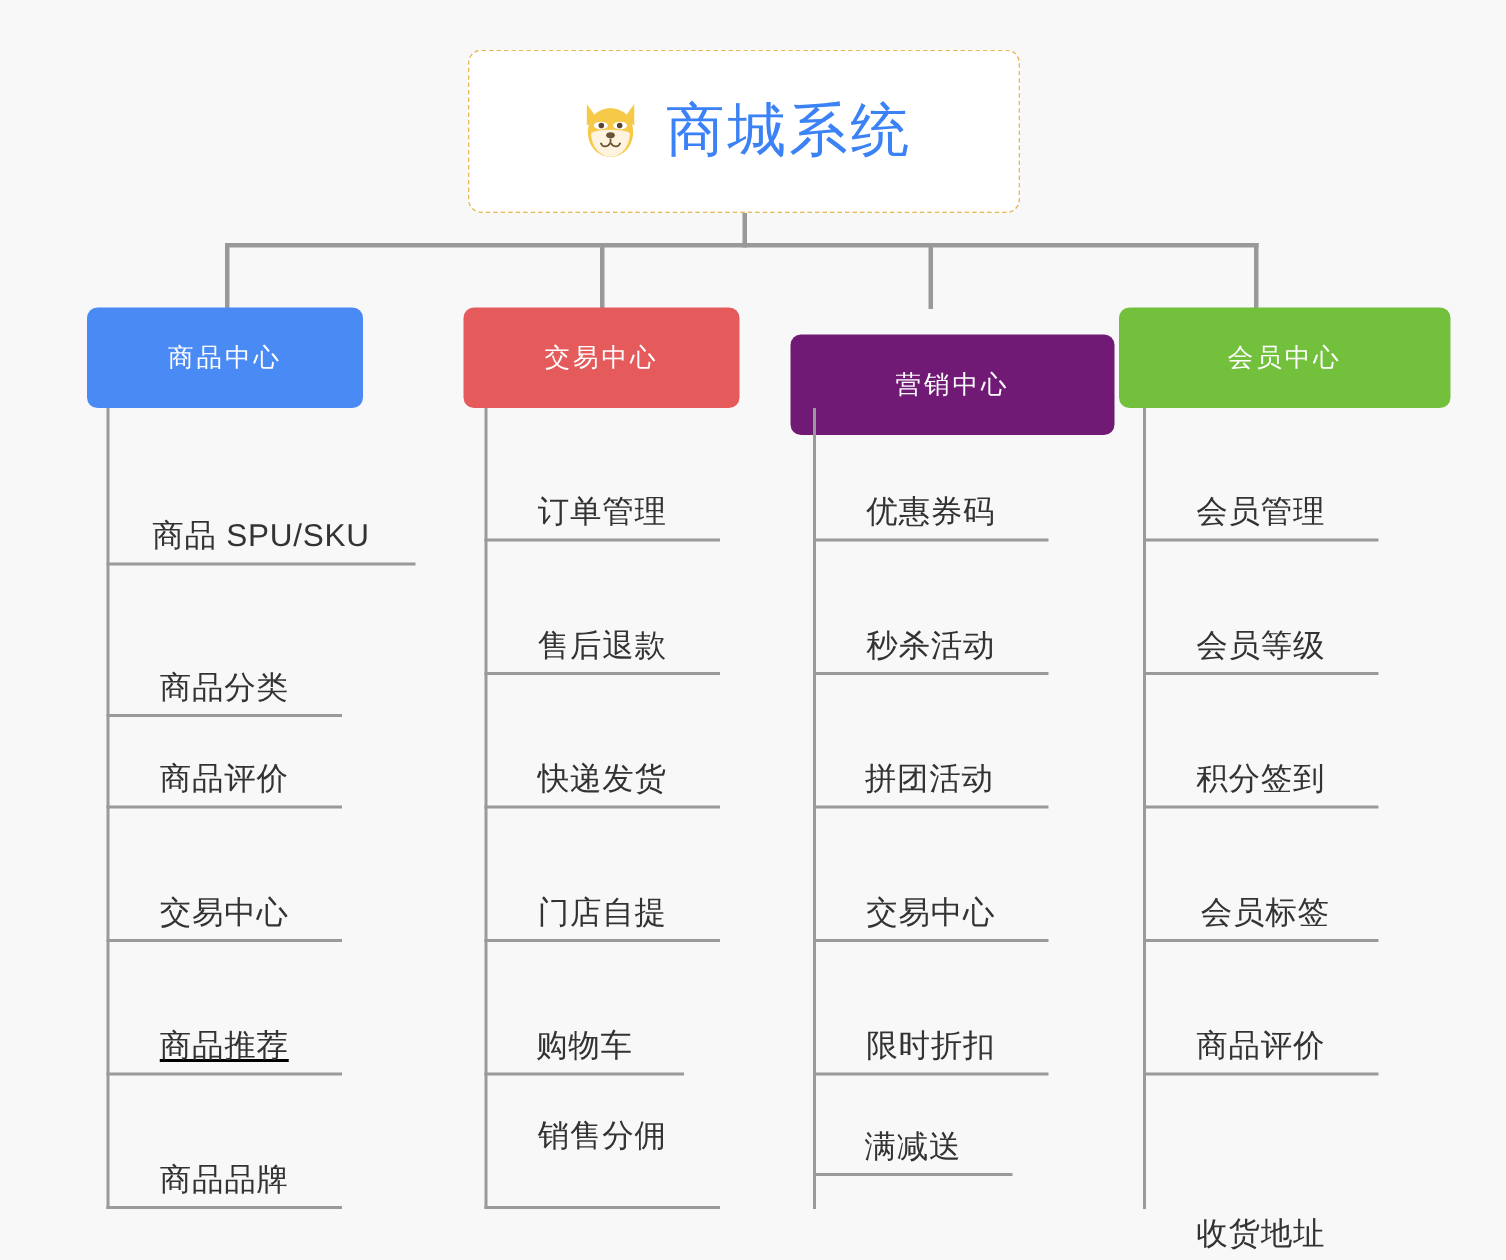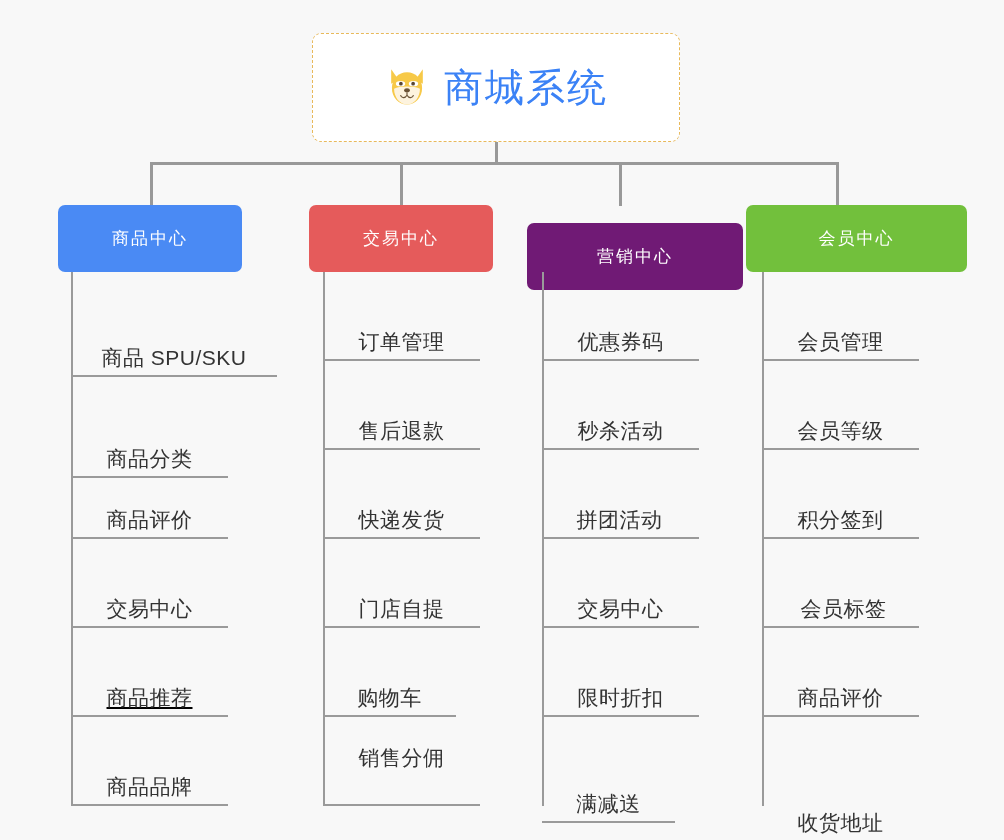--- a/index.html
+++ b/index.html
@@ -205,21 +205,21 @@
       </div>
     <div class="leaf-item" style="top:178px;width:157px;padding-left:12px;">
         <span class="leaf-label">拼团活动</span>
       </div>
     <div class="leaf-item" style="top:267px;width:157px;">
         <span class="leaf-label">交易中心</span>
       </div>
     <div class="leaf-item" style="top:356px;width:157px;">
         <span class="leaf-label">限时折扣</span>
       </div>
-    <div class="leaf-item" style="top:462px;width:133px;">
+    <div class="leaf-item" style="top:423px;width:133px;font-family:Liberation Serif, serif;">
         <span class="leaf-label">满减送</span>
       </div>
   </div>
 
   <div class="leaf-col" style="left:762px;">
     <div class="leaf-trunk" style="height:534px;"></div>
     <div class="leaf-item" style="top:0px;  width:157px;">
         <span class="leaf-label">会员管理</span>
       </div>
     <div class="leaf-item" style="top:89px; width:157px;">

